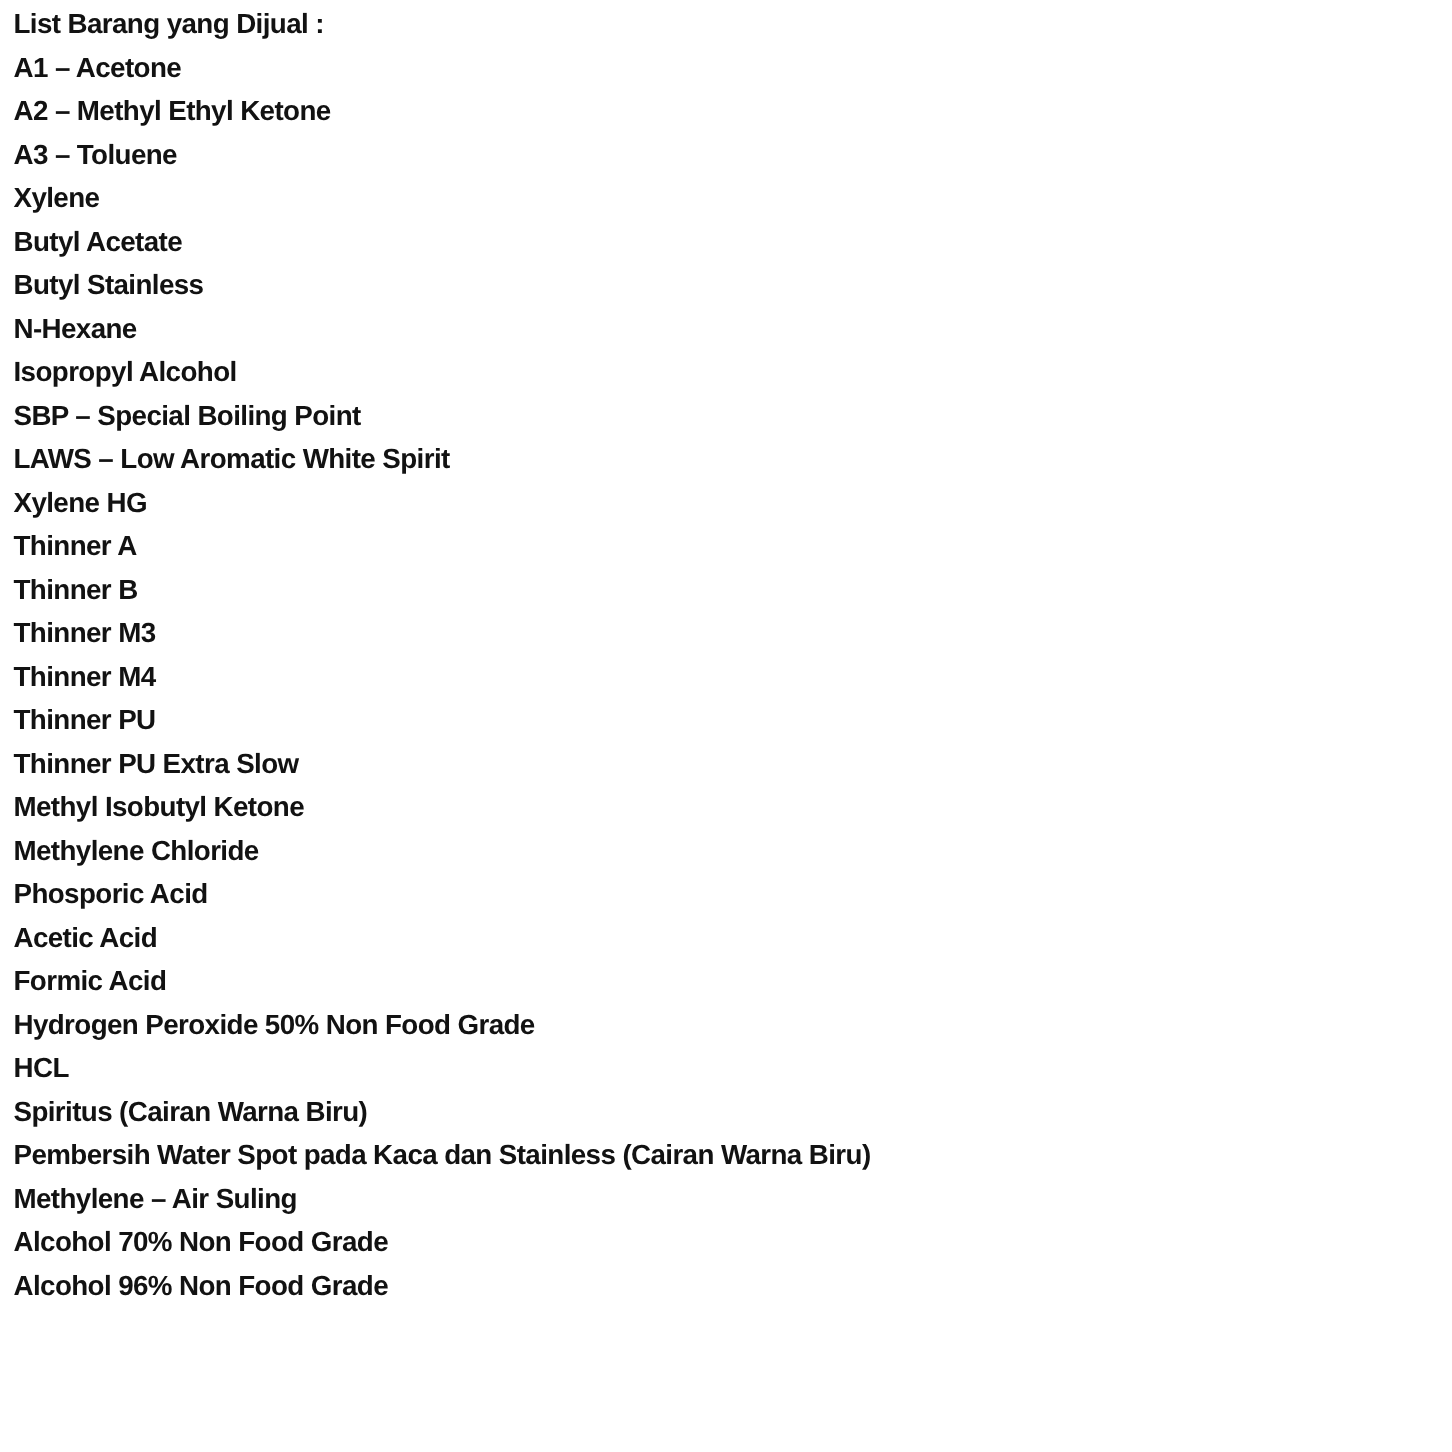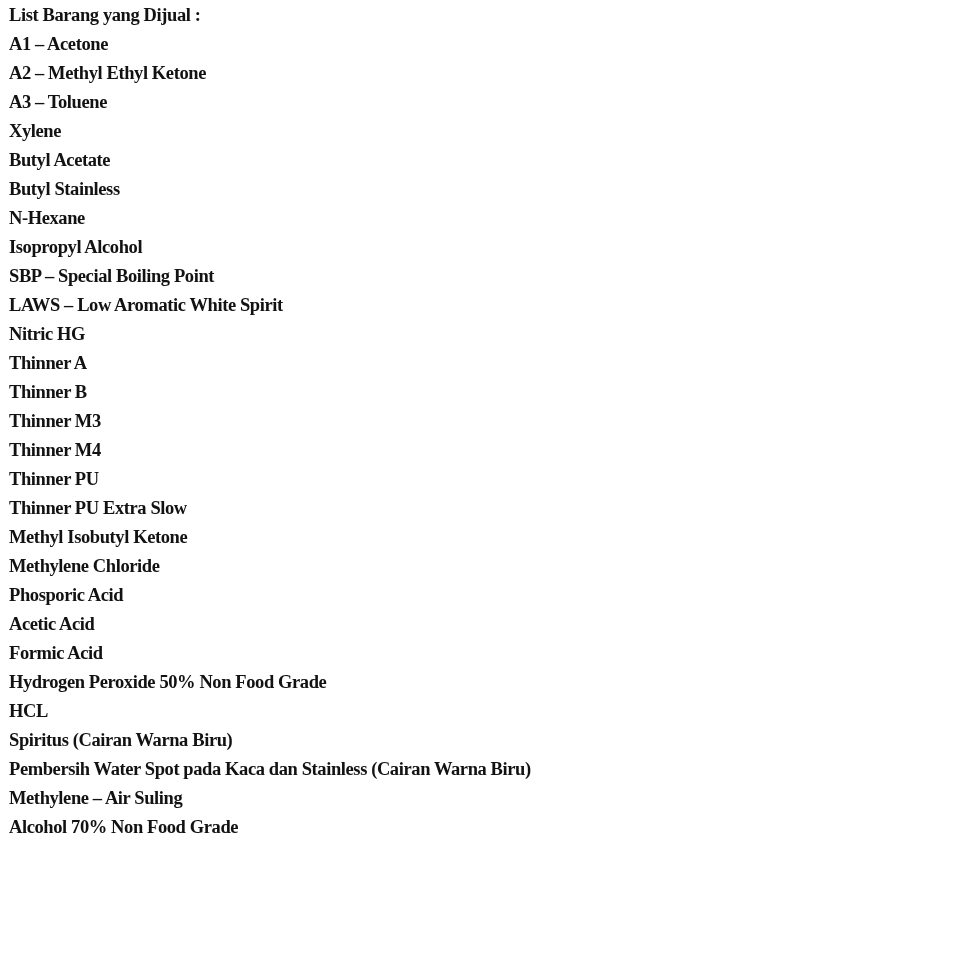--- a/index.html
+++ b/index.html
@@ -21,51 +21,51 @@
     background: #ffffff;
   }
   .line {
     font-size: 18.5px;
     font-weight: 700;
     line-height: 29px;
     height: 29px;
     letter-spacing: -0.4px;
     color: #121212;
     white-space: nowrap;
-    font-family: Liberation Serif, serif;
   }
 </style>
 </head>
 <body>
 
 <div class="doc">
   <div class="line">List Barang yang Dijual :</div>
   <div id="product-list">
       <div class="line">A1 – Acetone</div>
       <div class="line">A2 – Methyl Ethyl Ketone</div>
       <div class="line">A3 – Toluene</div>
       <div class="line">Xylene</div>
       <div class="line">Butyl Acetate</div>
       <div class="line">Butyl Stainless</div>
       <div class="line">N-Hexane</div>
       <div class="line">Isopropyl Alcohol</div>
       <div class="line">SBP – Special Boiling Point</div>
       <div class="line">LAWS – Low Aromatic White Spirit</div>
-      <div class="line">Nitric HG</div>
+      <div class="line">Xylene HG</div>
       <div class="line">Thinner A</div>
       <div class="line">Thinner B</div>
       <div class="line">Thinner M3</div>
       <div class="line">Thinner M4</div>
       <div class="line">Thinner PU</div>
       <div class="line">Thinner PU Extra Slow</div>
       <div class="line">Methyl Isobutyl Ketone</div>
       <div class="line">Methylene Chloride</div>
       <div class="line">Phosporic Acid</div>
       <div class="line">Acetic Acid</div>
       <div class="line">Formic Acid</div>
       <div class="line">Hydrogen Peroxide 50% Non Food Grade</div>
       <div class="line">HCL</div>
       <div class="line">Spiritus (Cairan Warna Biru)</div>
       <div class="line">Pembersih Water Spot pada Kaca dan Stainless (Cairan Warna Biru)</div>
       <div class="line">Methylene – Air Suling</div>
       <div class="line">Alcohol 70% Non Food Grade</div>
+      <div class="line">Alcohol 96% Non Food Grade</div>
     </div>
 </div>
 
 </body></html>

